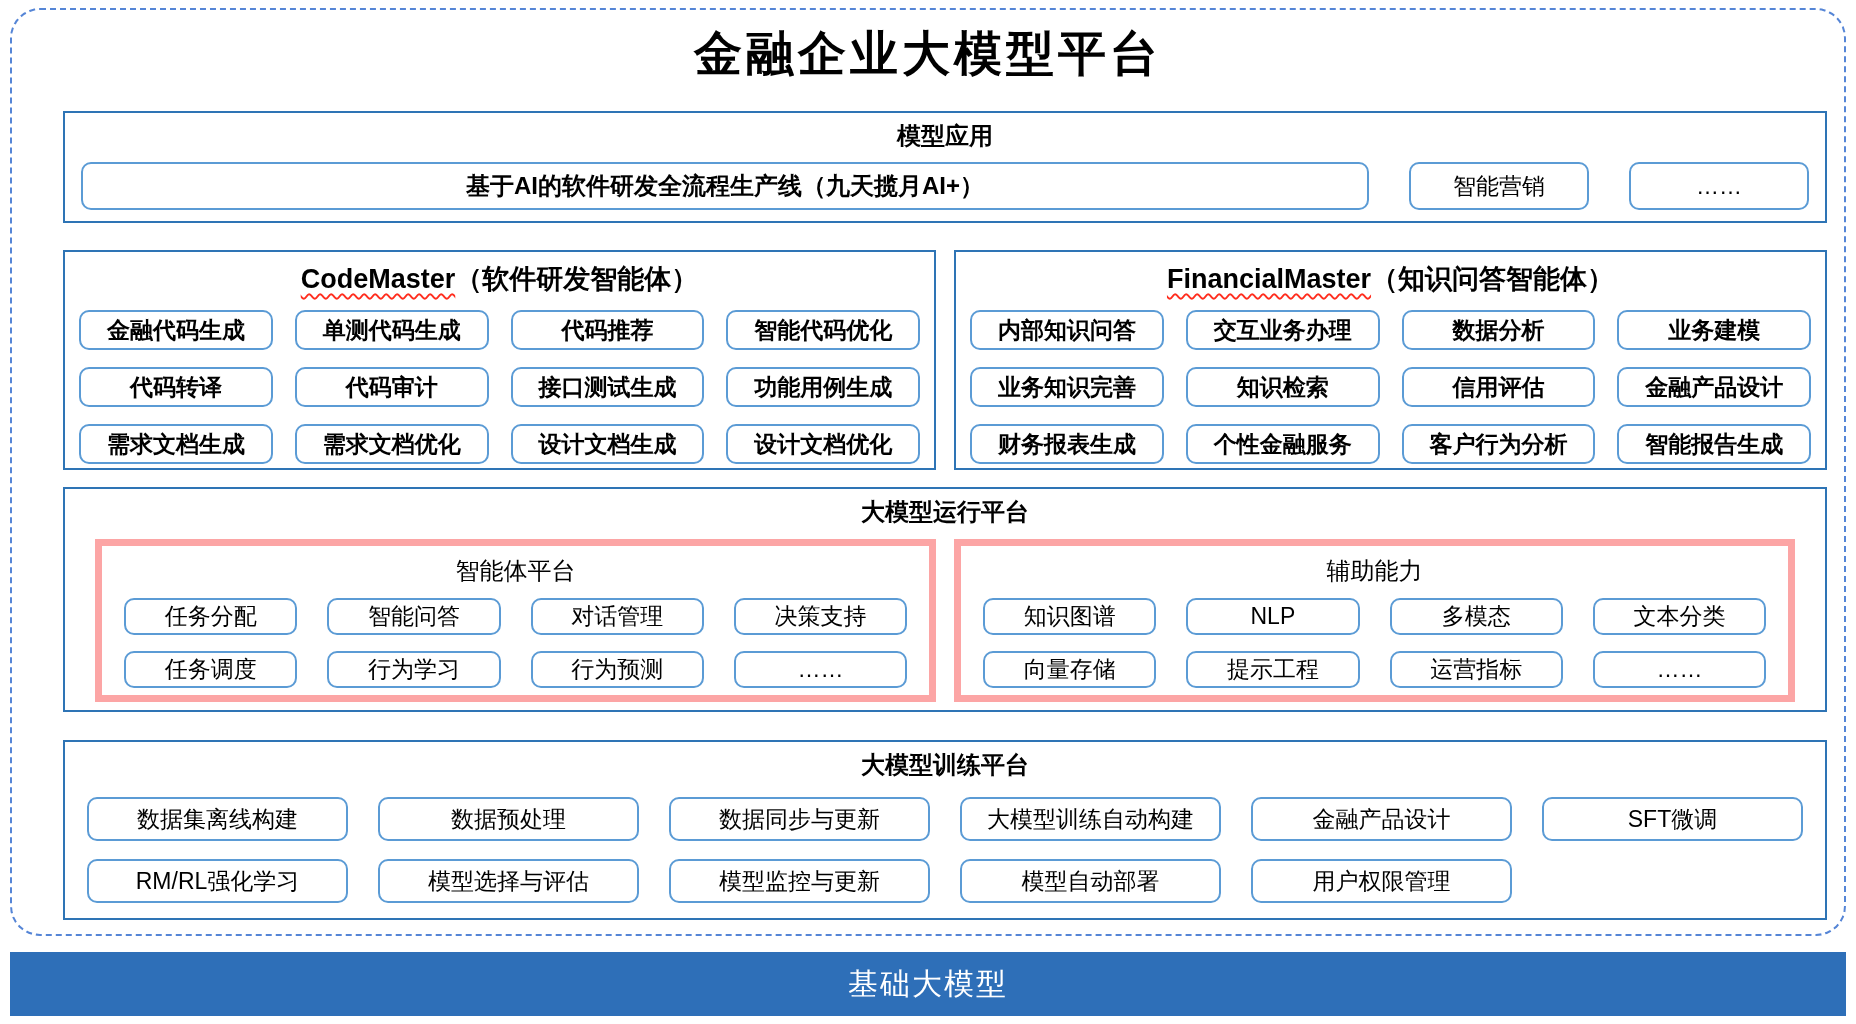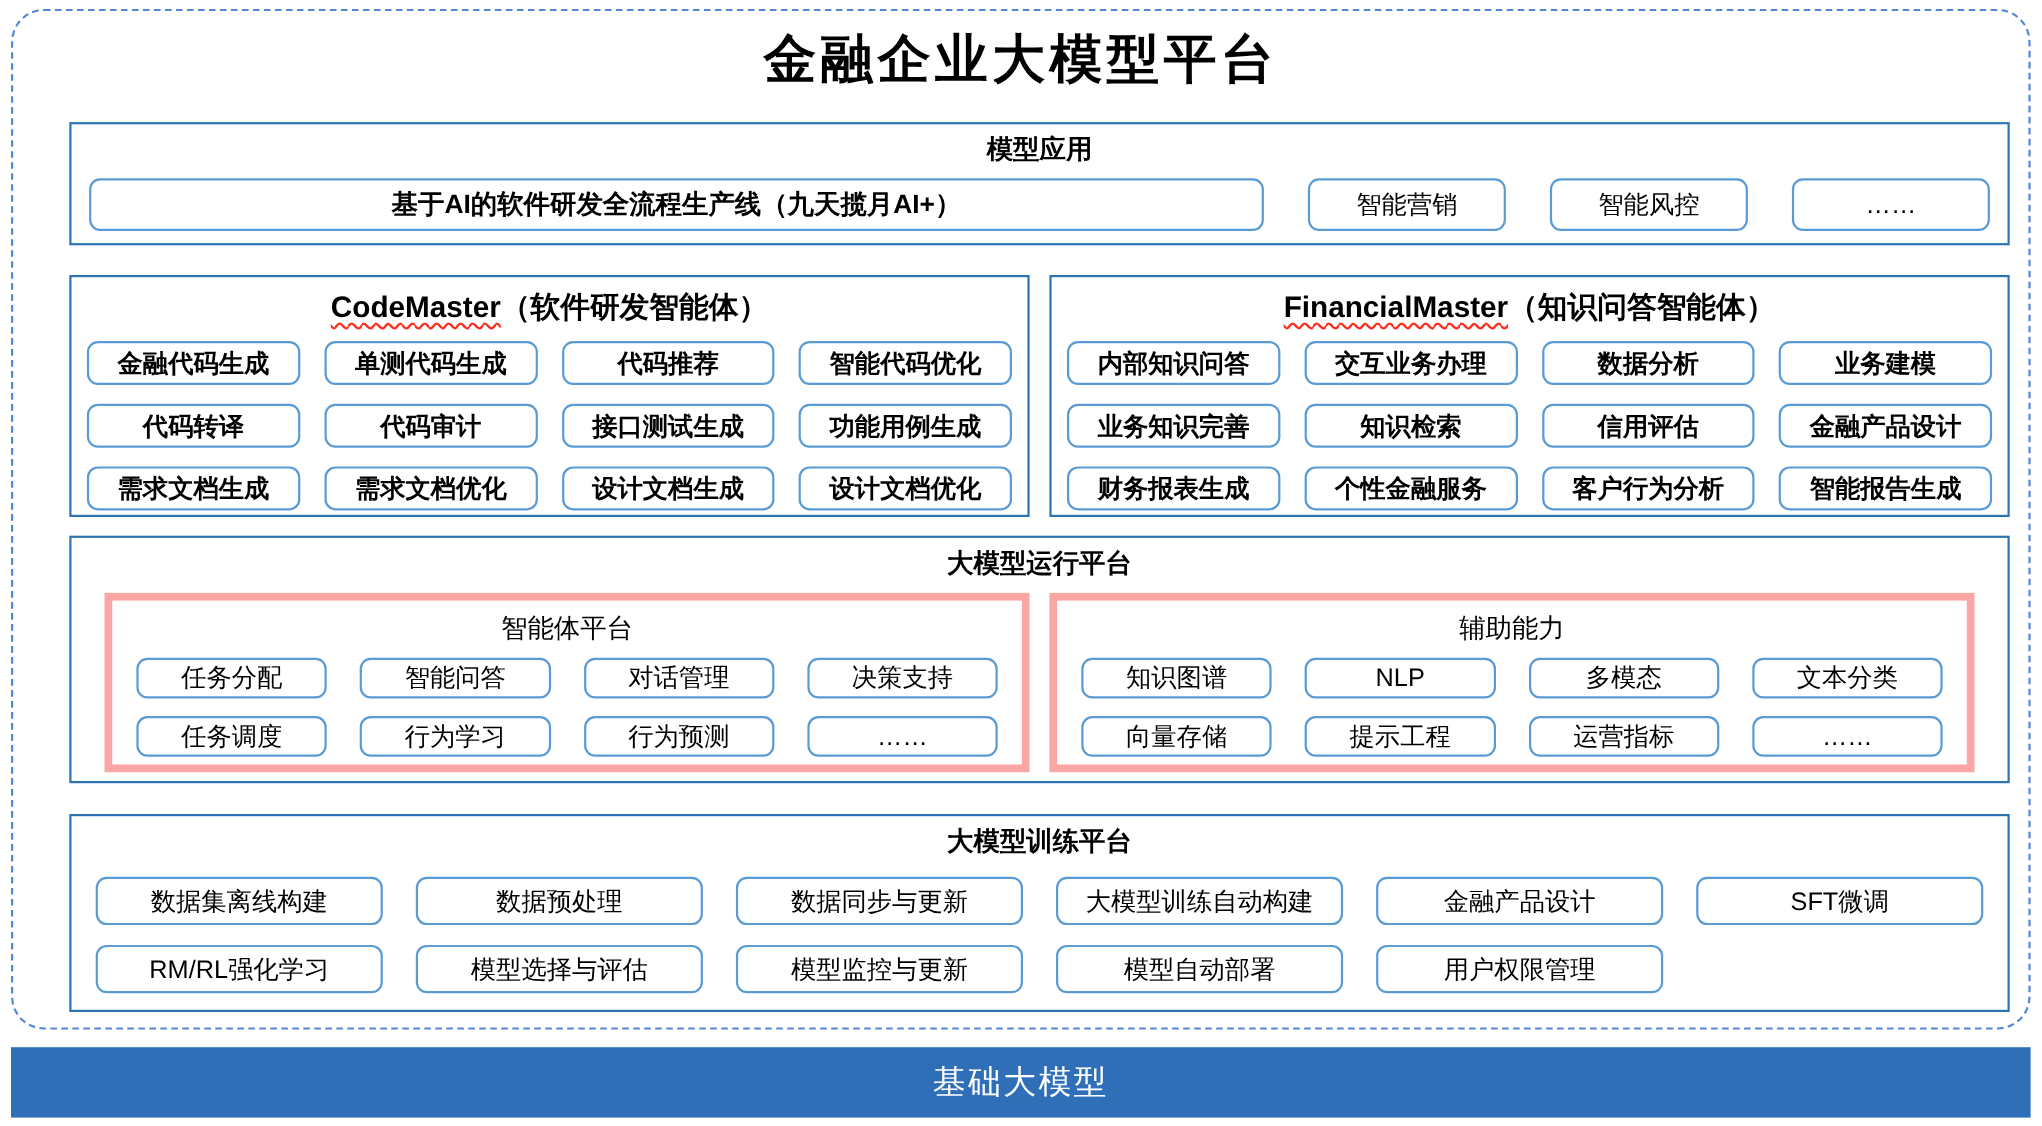--- a/index.html
+++ b/index.html
@@ -64,21 +64,20 @@
 <div class="canvas">
   <div class="dashed-frame"></div>
 
   <div class="main-title">金融企业大模型平台</div>
 
   <div class="sec sec-app">
     <div class="sec-title">模型应用</div>
     <div class="app-row">
       <div class="btn btn-main">基于AI的软件研发全流程生产线（九天揽月AI+）</div>
       <div class="btn btn-app">智能营销</div>
-      <div class="btn btn-app">智能风控</div>
       <div class="btn btn-app">……</div>
     </div>
   </div>
 
   <div class="agents-row">
     <div class="agent-box">
       <div class="agent-title">
         <span class="squiggle">CodeMaster</span><span>（软件研发智能体）</span>
       </div>
       <div class="agent-grid">

